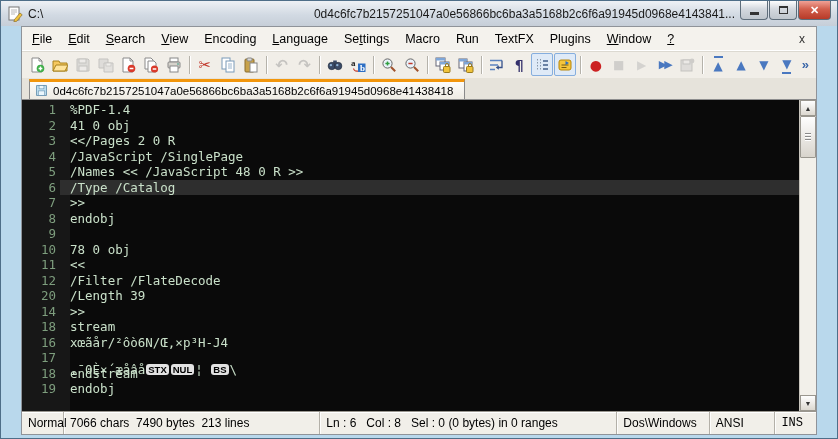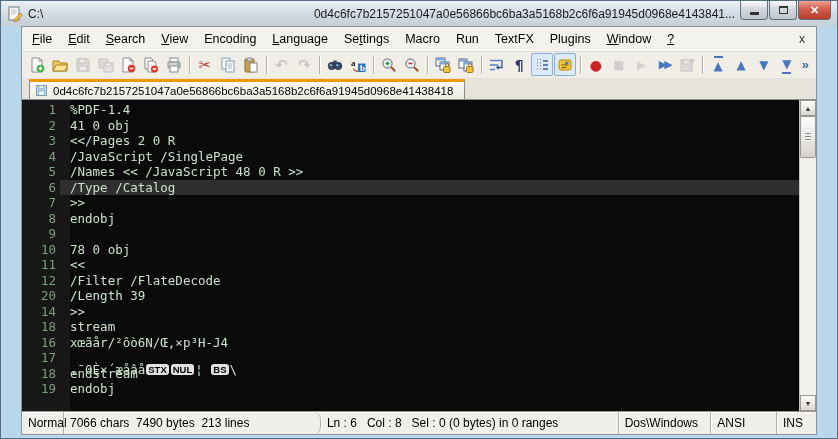--- a/index.html
+++ b/index.html
@@ -73,25 +73,25 @@
   .sb-thumb{position:absolute;top:0;left:0;right:0;height:42px;border:1px solid #9a978f;
     background:linear-gradient(#fefefe,#d8d4cc);border-radius:1px;cursor:default;}
   .sb-grip{position:absolute;left:4px;right:4px;top:16px;height:1px;background:#8a8a8a;
     box-shadow:0 3px 0 #8a8a8a,0 6px 0 #8a8a8a,0 1px 0 #fff,0 4px 0 #fff,0 7px 0 #fff;}
   
   .statusbar{height:23px;display:flex;align-items:center;background:#f1efe9;
     border-top:1px solid #9a978f;box-shadow:inset 0 1px 0 #fff;font-size:12px;color:#000;flex:0 0 auto;}
   .sf{height:100%;display:flex;align-items:center;padding-left:6px;white-space:pre;
     border-right:1px solid #b3b0a8;box-shadow:1px 0 0 rgba(255,255,255,.85);}
   .sf-doctype{width:42px;}
-  .sf-stats{width:258px;border-radius:7px;}
+  .sf-stats{width:258px;}
   .sf-cursor{width:299px;}
   .sf-eol{width:93px;}
   .sf-enc{width:66px;}
-  .sf-ins{flex:1;border-right:none;box-shadow:none;display:flex;align-items:center;}
+  .sf-ins{flex:1;border-right:none;box-shadow:none;display:flex;align-items:center;font-family:Liberation Mono, monospace;}
   .grip{margin-left:auto;width:13px;height:13px;align-self:flex-end;}
 </style>
 </head>
 <body>
 
 <div class="window">
 
   <div class="titlebar">
     <span class="title-icon">
       <svg viewBox="0 0 16 16">

